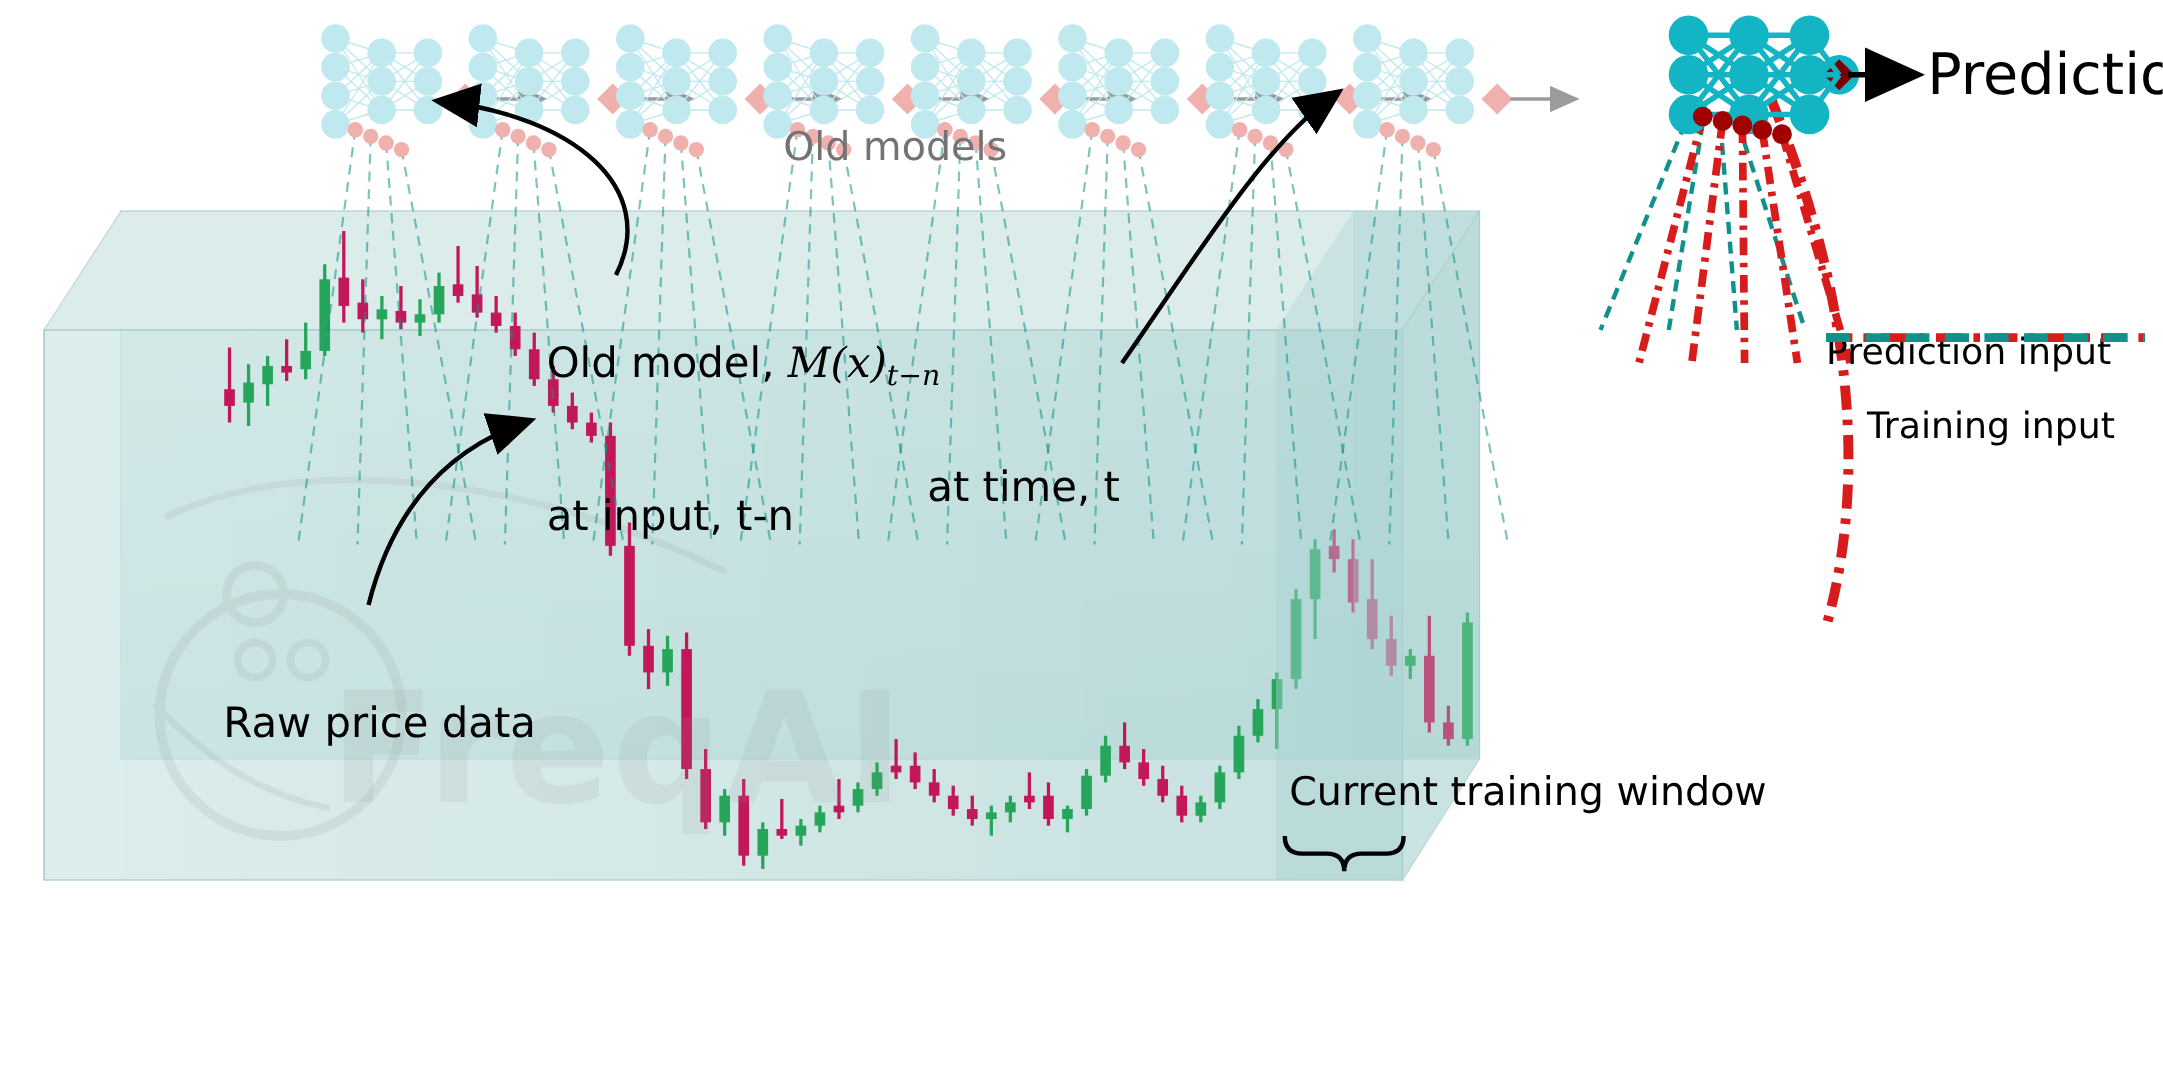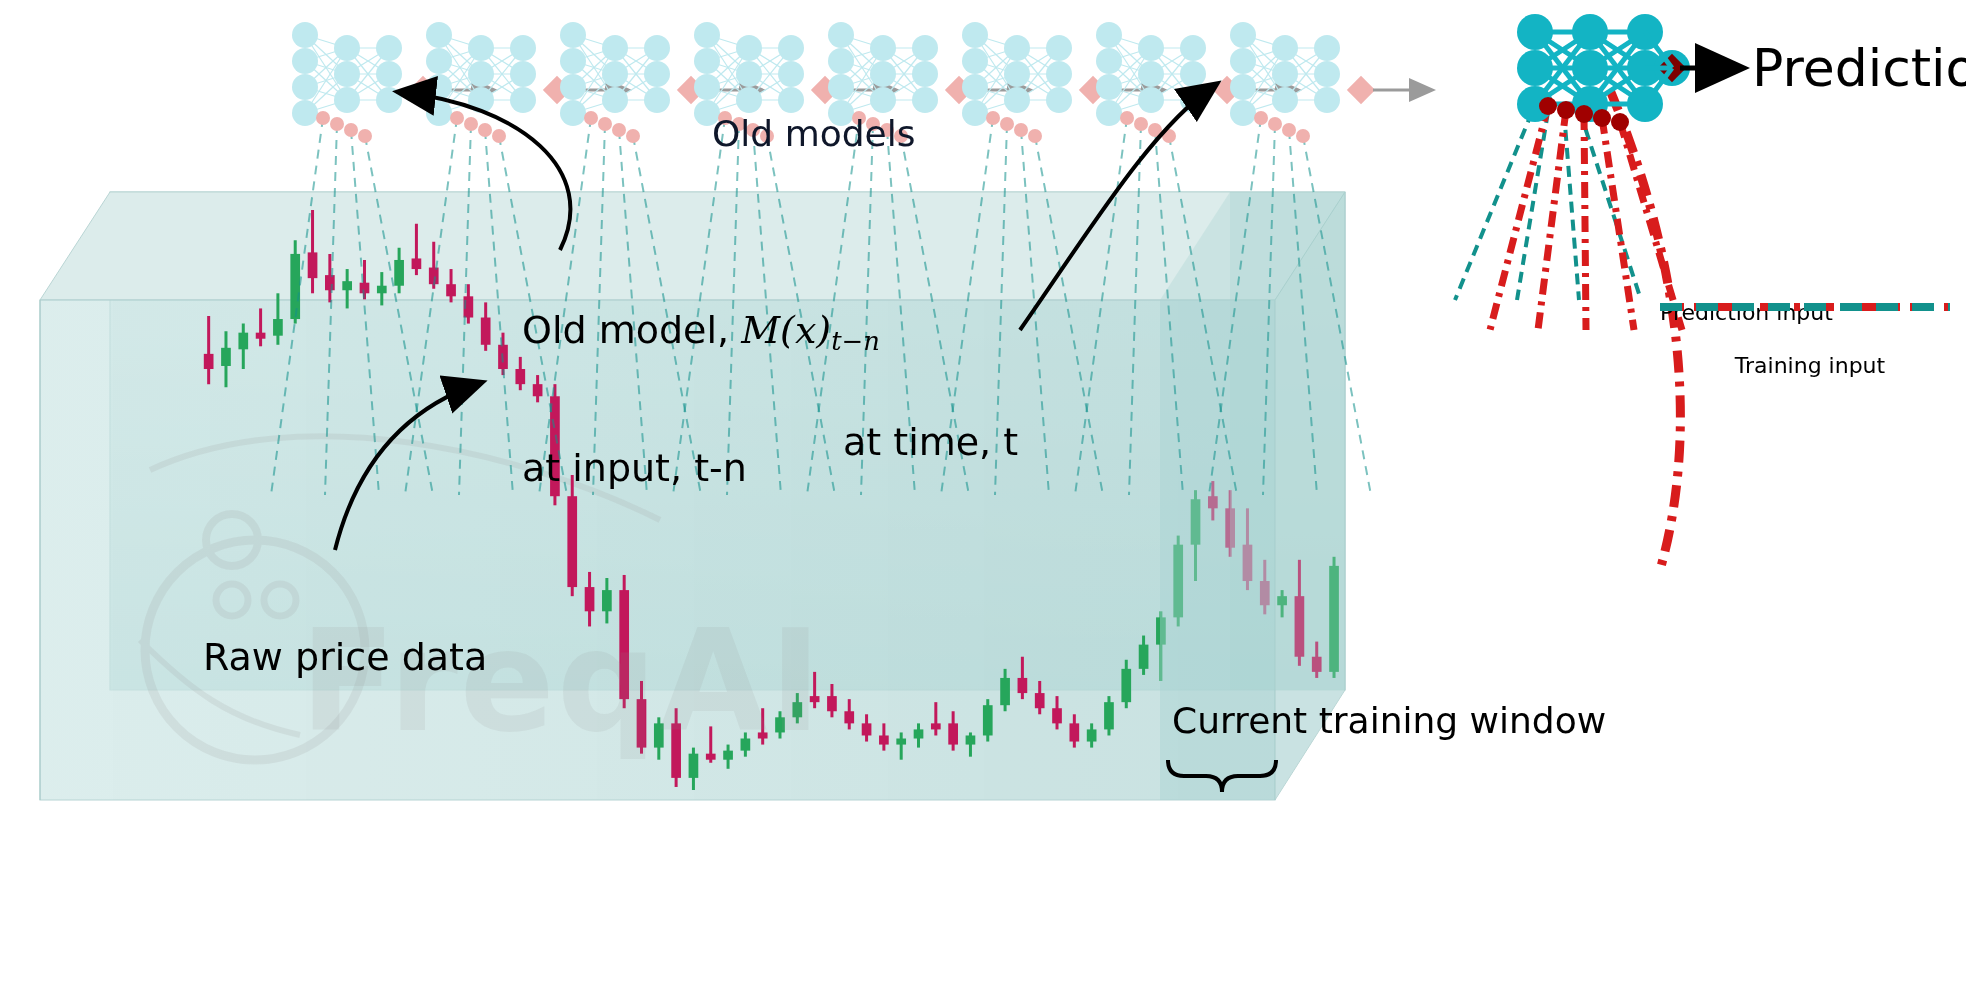--- a/index.html
+++ b/index.html
@@ -5,22 +5,22 @@
   html,body{margin:0;padding:0;background:#ffffff;}
   body{width:1966px;height:981px;overflow:hidden;
        font-family:"DejaVu Sans","Liberation Sans",sans-serif;}
   #stage{position:relative;width:1966px;height:981px;background:#fff;}
   #stage svg{position:absolute;left:0;top:0;}
   .txt{position:absolute;color:#000;white-space:pre;}
   .annot{font-size:38px;line-height:1.18;font-family:"DejaVu Sans","Liberation Sans",sans-serif;}
   .serif-it{font-family:"DejaVu Serif","Liberation Serif",serif;font-style:italic;}
   .sub{font-size:0.68em;vertical-align:-0.28em;font-family:"DejaVu Serif","Liberation Serif",serif;font-style:italic;}
   .prediction{font-size:52px;}
-  .legend-label{font-size:22px;}
-  .oldmodels{font-size:36px;color:#0f172a;}
+  .legend-label{font-size:33px;}
+  .oldmodels{font-size:36px;color:#737373;}
   .ctw{font-size:36px;}
   .wm{position:absolute;color:rgba(150,150,150,0.13);font-size:140px;font-weight:700;letter-spacing:2px;}
 </style>
 </head>
 <body>
 
 <div id="stage">
 
   <svg width="1966" height="981" viewBox="0 0 1966 981">
     <defs>
@@ -597,21 +597,21 @@
 
     <path d="M1168,745 q0,16 16,16 h22 q16,0 16,16 q0,-16 16,-16 h22 q16,0 16,-16" fill="none" stroke="#000" stroke-width="4" transform="translate(0,15)"></path>
   </svg>
 
   <div class="wm" style="left:300px;top:600px;">FreqAI</div>
 
   <div class="txt oldmodels" style="left:712px;top:113px;">Old models</div>
 
   <div class="txt prediction" style="left:1752px;top:38px;">Prediction</div>
 
-  <div class="txt annot" style="left:497px;top:218px;margin-left:25px;">
+  <div class="txt annot" style="left:497px;top:218px;">
     <div><span>Old model, </span><span class="serif-it">M(x)</span><span class="sub">t−n</span></div>
     <div>at input, t-n</div>
   </div>
 
   <div class="txt annot" style="left:843px;top:330px;">
     <div>at time, t</div>
   </div>
 
   <div class="txt annot" style="left:203px;top:545px;">
     <div>Raw price data</div>

